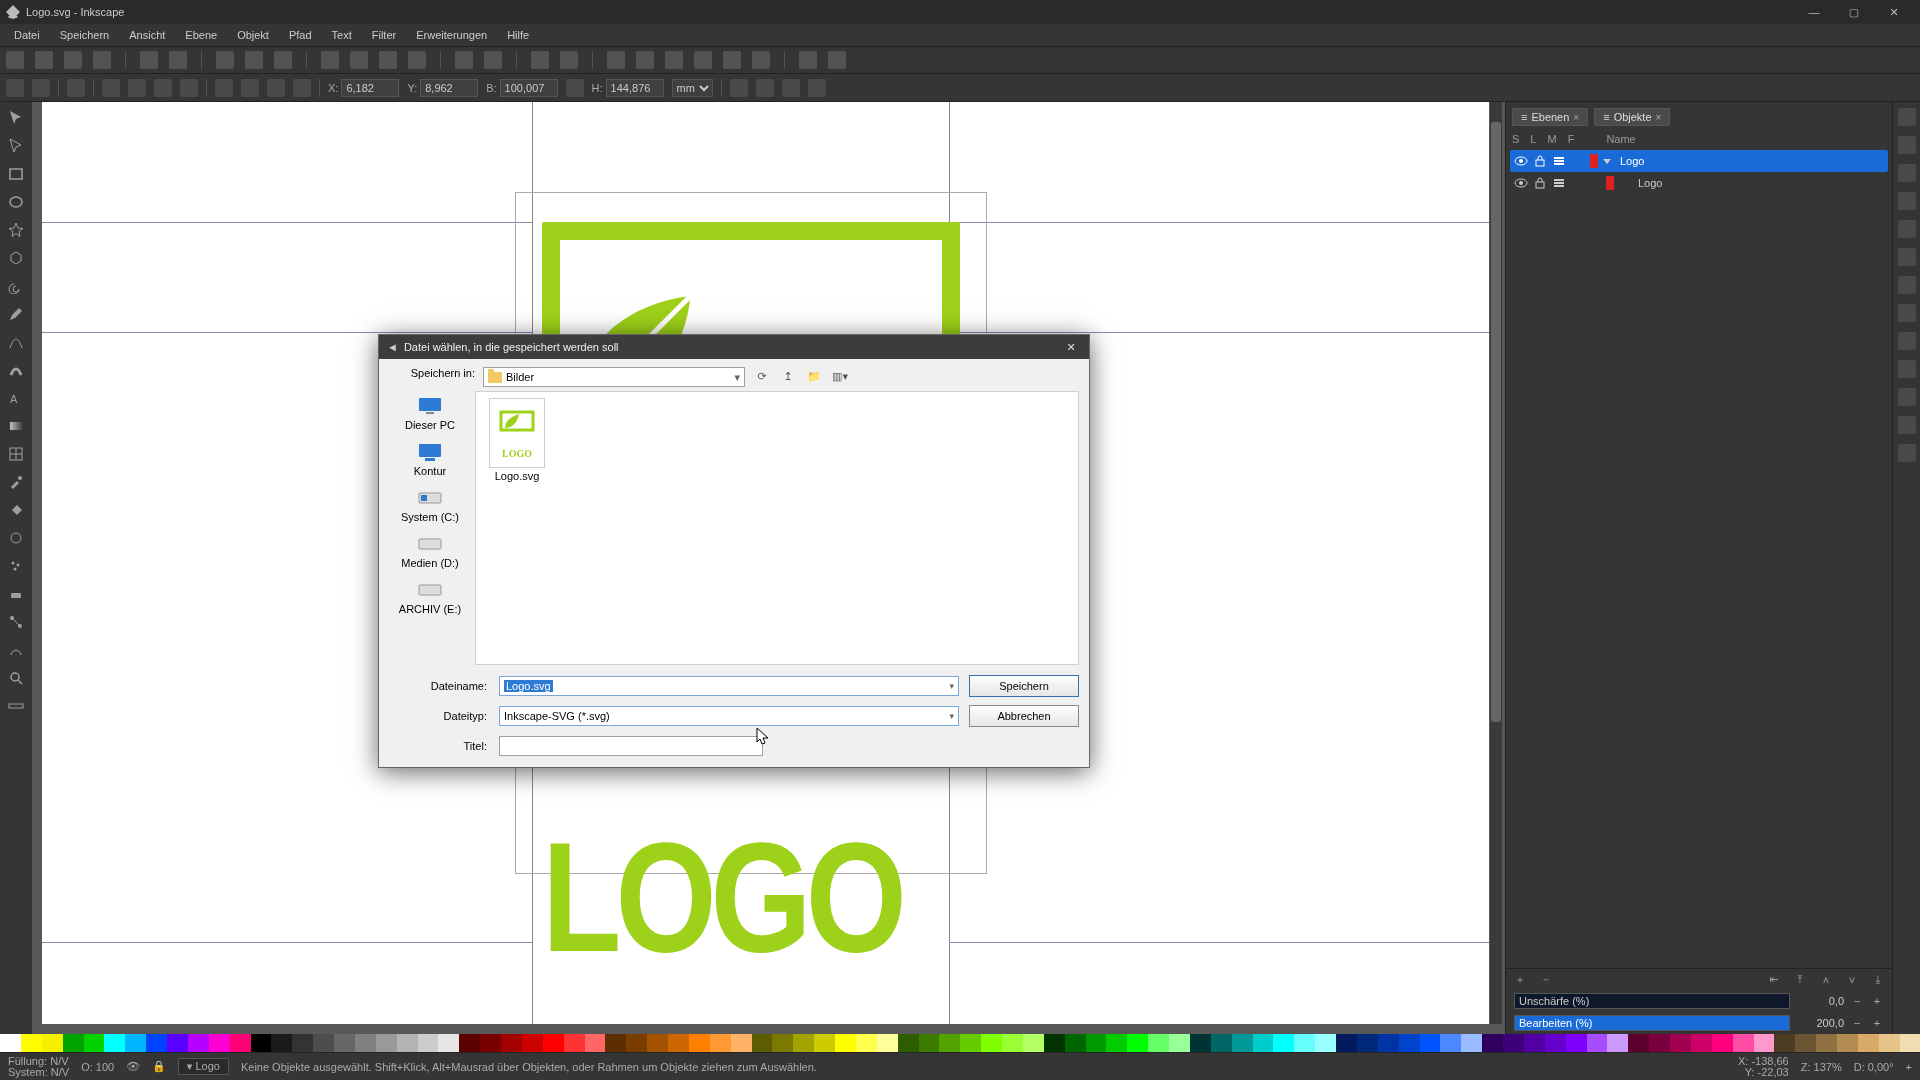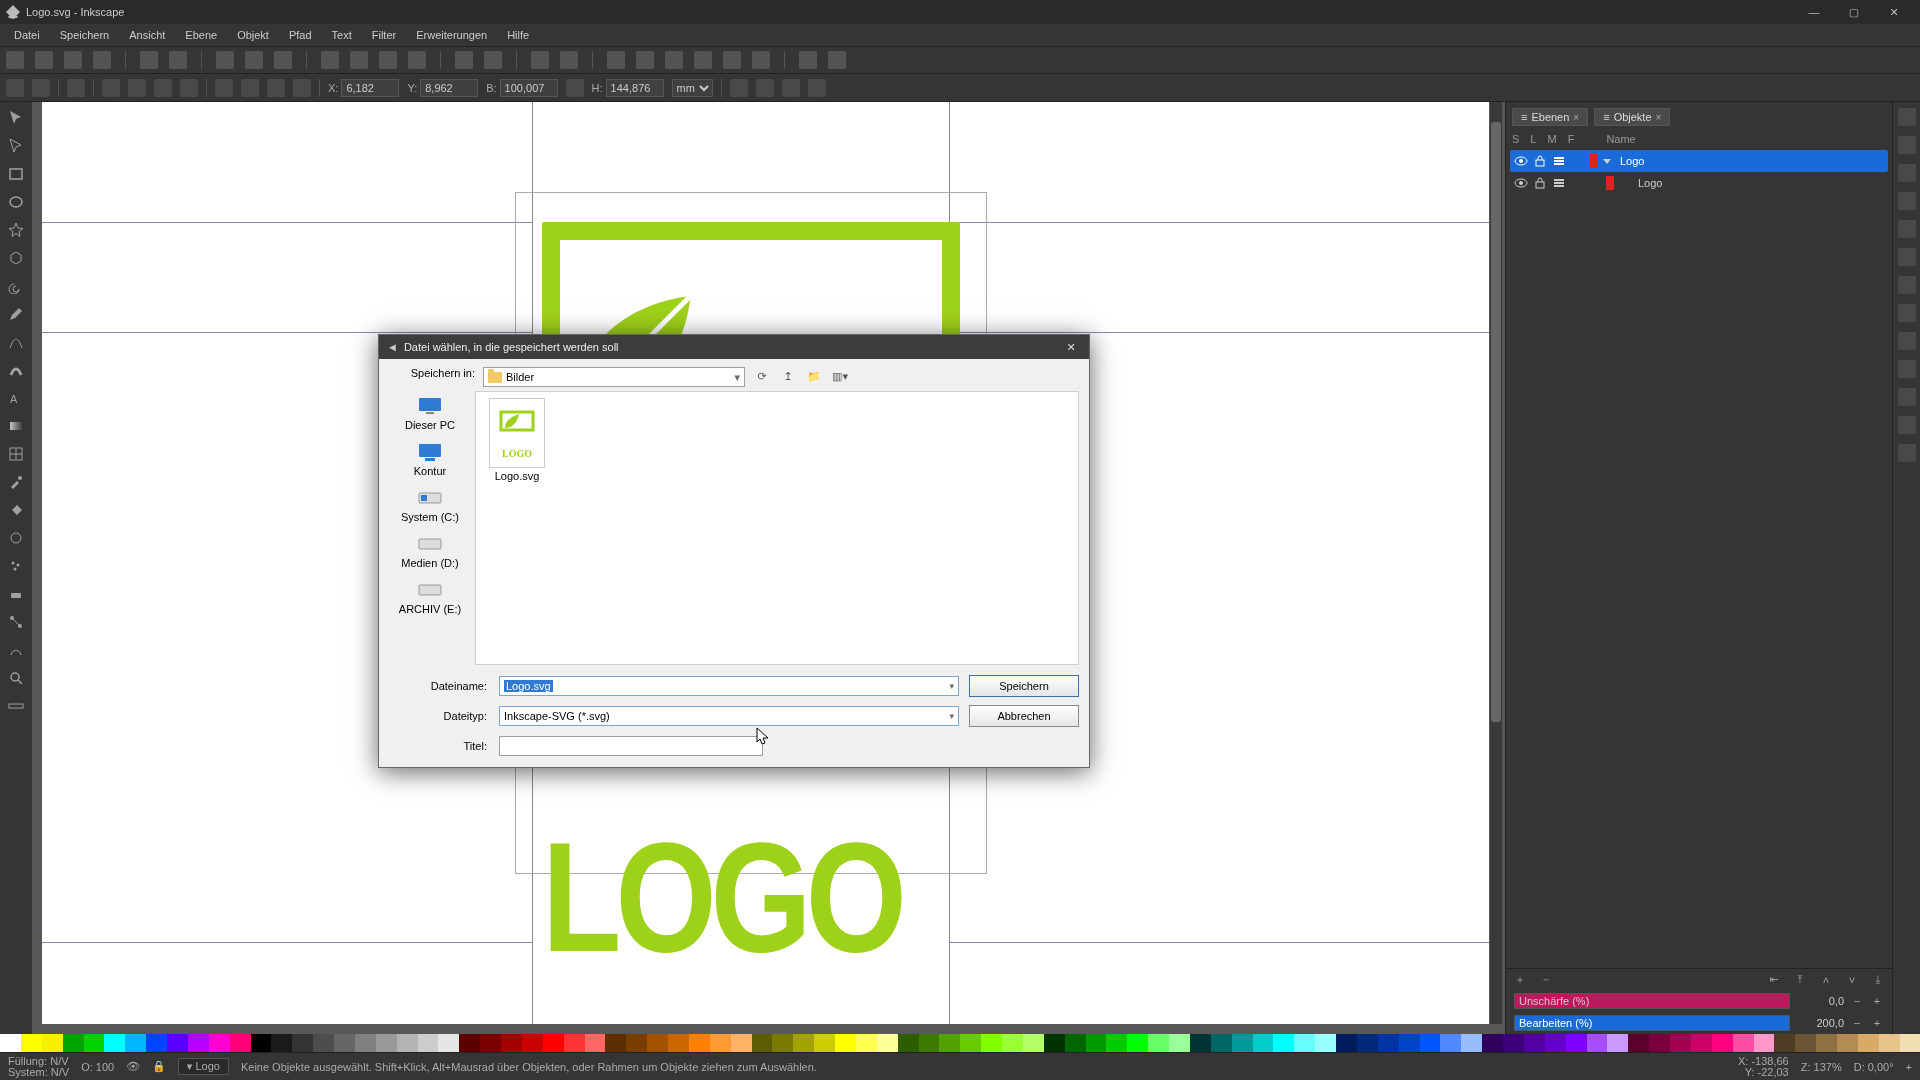--- a/index.html
+++ b/index.html
@@ -45,21 +45,21 @@
 .obj-row .ic{width:14px;height:14px;display:inline-block}
 .obj-row .sw{width:8px;height:14px;background:#d22;display:inline-block}
 .obj-row .disc{width:0;height:0;border-left:4px solid transparent;border-right:4px solid transparent;border-top:5px solid #ccc;display:inline-block}
 .obj-row .name{margin-left:4px}
 .obj-toolbar{height:22px;border-top:1px solid #222;display:flex;align-items:center;padding:0 6px;gap:10px}
 .obj-toolbar .sp{flex:1}
 .obj-toolbar .b{width:16px;height:16px;opacity:.7;display:flex;align-items:center;justify-content:center;color:#ccc}
 .prop-row{height:24px;display:flex;align-items:center;padding:0 8px;gap:8px;color:#ccc}
 .prop-row select{flex:1;background:#404040;border:1px solid #555;color:#ccc;height:18px}
 .prop-slider{height:22px;display:flex;align-items:center;padding:0 8px;gap:6px;color:#ccc;font-size:11px}
-.prop-slider .bar{flex:1;height:16px;background:#be185d;border:1px solid #555;position:relative}
+.prop-slider .bar{flex:1;height:16px;background:#0f172a;border:1px solid #555;position:relative}
 .prop-slider .bar.deck{background:#1a6bd8}
 .prop-slider .val{width:48px;text-align:right}
 .prop-slider .pm{width:14px;text-align:center;color:#aaa}
 .rightstrip{width:28px;background:#353535;border-left:1px solid #222;display:flex;flex-direction:column;align-items:center;padding-top:6px;gap:10px}
 .rightstrip .rs{width:18px;height:18px;background:#5a5a5a;border-radius:2px;opacity:.55}
 .palette{height:18px;display:flex}
 .palette .sw{flex:1}
 .statusbar{height:28px;background:#353535;border-top:1px solid #222;display:flex;align-items:center;padding:0 8px;gap:12px;color:#aaa;font-size:11px}
 .statusbar .box{display:flex;flex-direction:column;line-height:11px;font-size:10px}
 .statusbar .spacer{flex:1}

